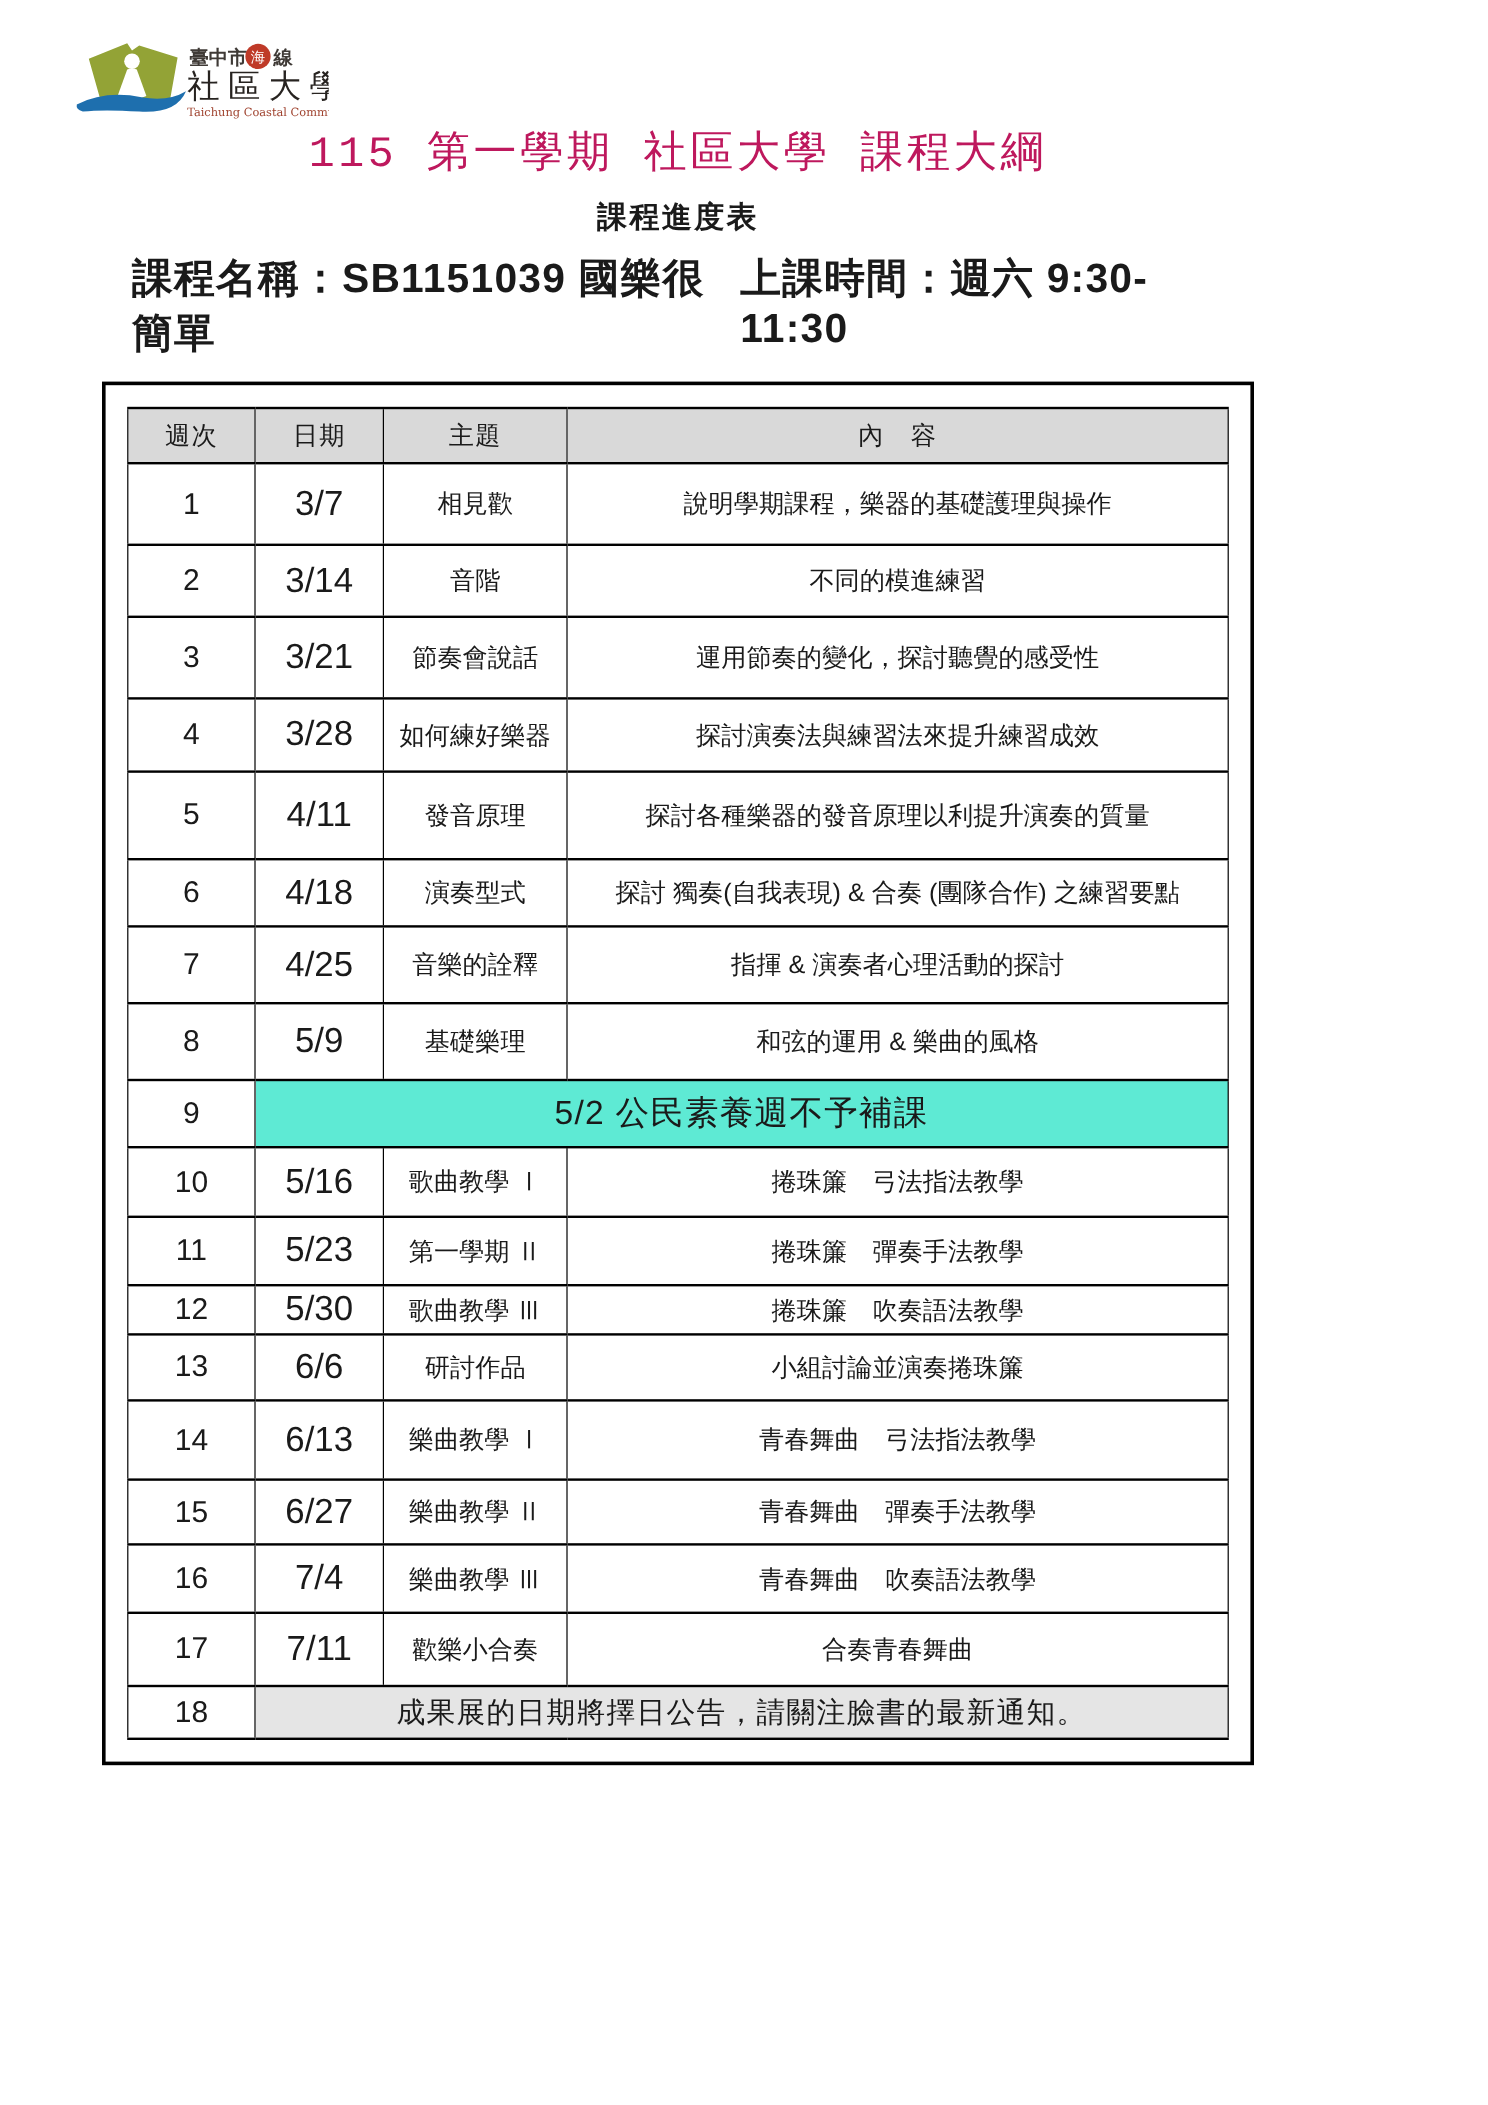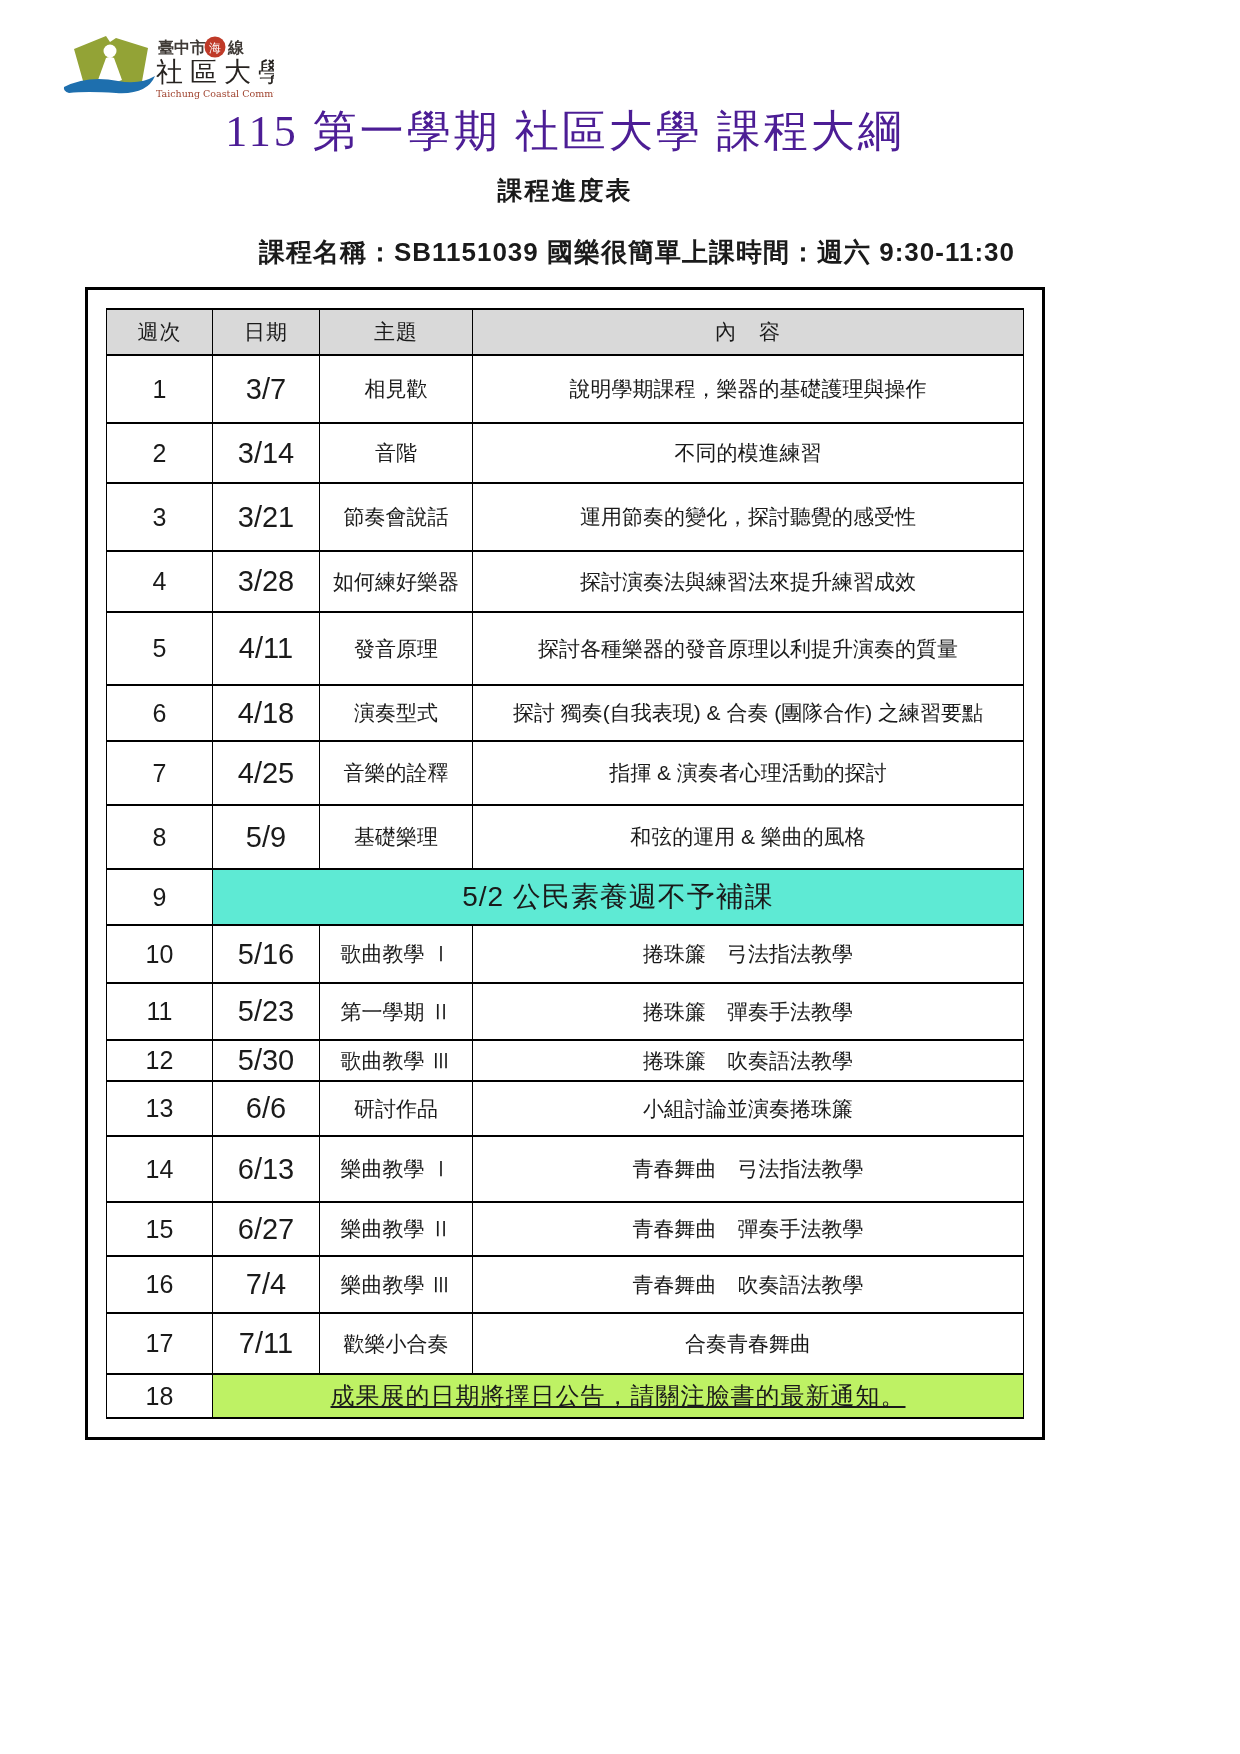--- a/index.html
+++ b/index.html
@@ -6,53 +6,53 @@
   body { background:#888; font-family:"Liberation Sans", sans-serif; color:#1a1a1a; }
   .page {
     position:relative; width:1240px; height:1754px; margin:0 auto;
     background:#ffffff; overflow:hidden;
   }
   
   .logo { position:absolute; top:30px; left:58px; width:216px; height:80px; }
   
   .content { margin-left:85px; width:960px; padding-top:102px; }
   .doc-title {
-    font-family:Liberation Serif, serif;
-    font-size:44px; font-weight:400; text-align:center; letter-spacing:3px;
-    color:#4c1d95;
+    font-family:Liberation Mono, monospace;
+    font-size:36px; font-weight:400; text-align:center; letter-spacing:3px;
+    color:#be185d;
   }
   .doc-subtitle {
     font-size:25px; font-weight:700; text-align:center; margin-top:13px;
     letter-spacing:2px;
   }
   .info-row {
     display:flex; justify-content:flex-end;
-    margin-top:28px; padding:0 30px 0 25px;
-    font-size:26px; font-weight:700; letter-spacing:1px;
+    margin-top:12px; padding:0 30px 0 25px;
+    font-size:34px; font-weight:700; letter-spacing:1px;
   }
   .info-row2 { margin-top:9px; padding-left:25px; font-size:26px; font-weight:700; letter-spacing:1px; }
   
   .table-frame { margin-top:17px; border:3px solid #000; padding:18px; }
   table { border-collapse:collapse; width:100%; table-layout:fixed; }
   col.c-week  { width:106px; }
   col.c-date  { width:107px; }
   col.c-topic { width:153px; }
   th, td {
     border:1px solid #000;
     border-top-width:2px; border-bottom-width:2px;
     text-align:center; vertical-align:middle;
     overflow:hidden; white-space:nowrap;
   }
   thead th { background:#D9D9D9; font-weight:400; font-size:21px; height:46px; letter-spacing:1px; }
   td.week  { font-size:25px; }
   td.date  { font-size:29px; }
   td.topic { font-size:21px; }
   td.cont  { font-size:21px; }
   td.banner-orange { background:#5eead4; font-size:28px; letter-spacing:1px; }
-  td.banner-green  { background:#bef264; font-size:24px; letter-spacing:1px;text-decoration:underline; }
+  td.banner-green  { background:#e5e5e5; font-size:24px; letter-spacing:1px; }
 </style>
 </head>
 <body>
 
 <div class="page">
 
   <div class="logo">
     <svg width="216" height="80" viewBox="0 0 216 80">
       <path d="M16,19 L48,6 L52,12 L58,8 L90,18 L83,57 L54,50 L27,58 Z" fill="#93A336"></path>
       <circle cx="52" cy="21" r="6.5" fill="#ffffff"></circle>

